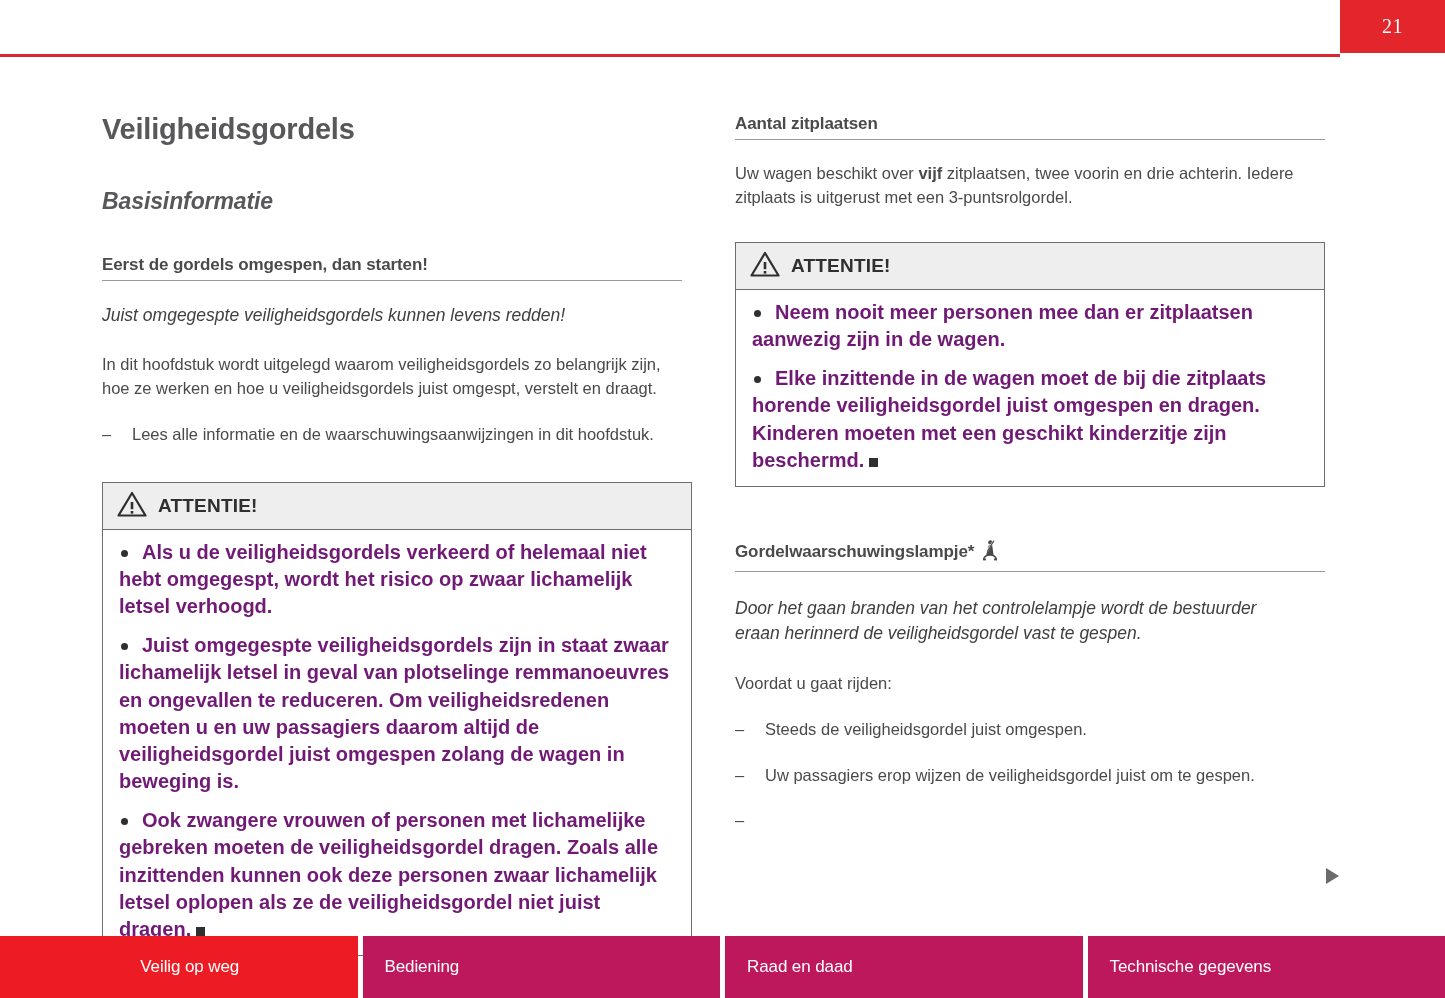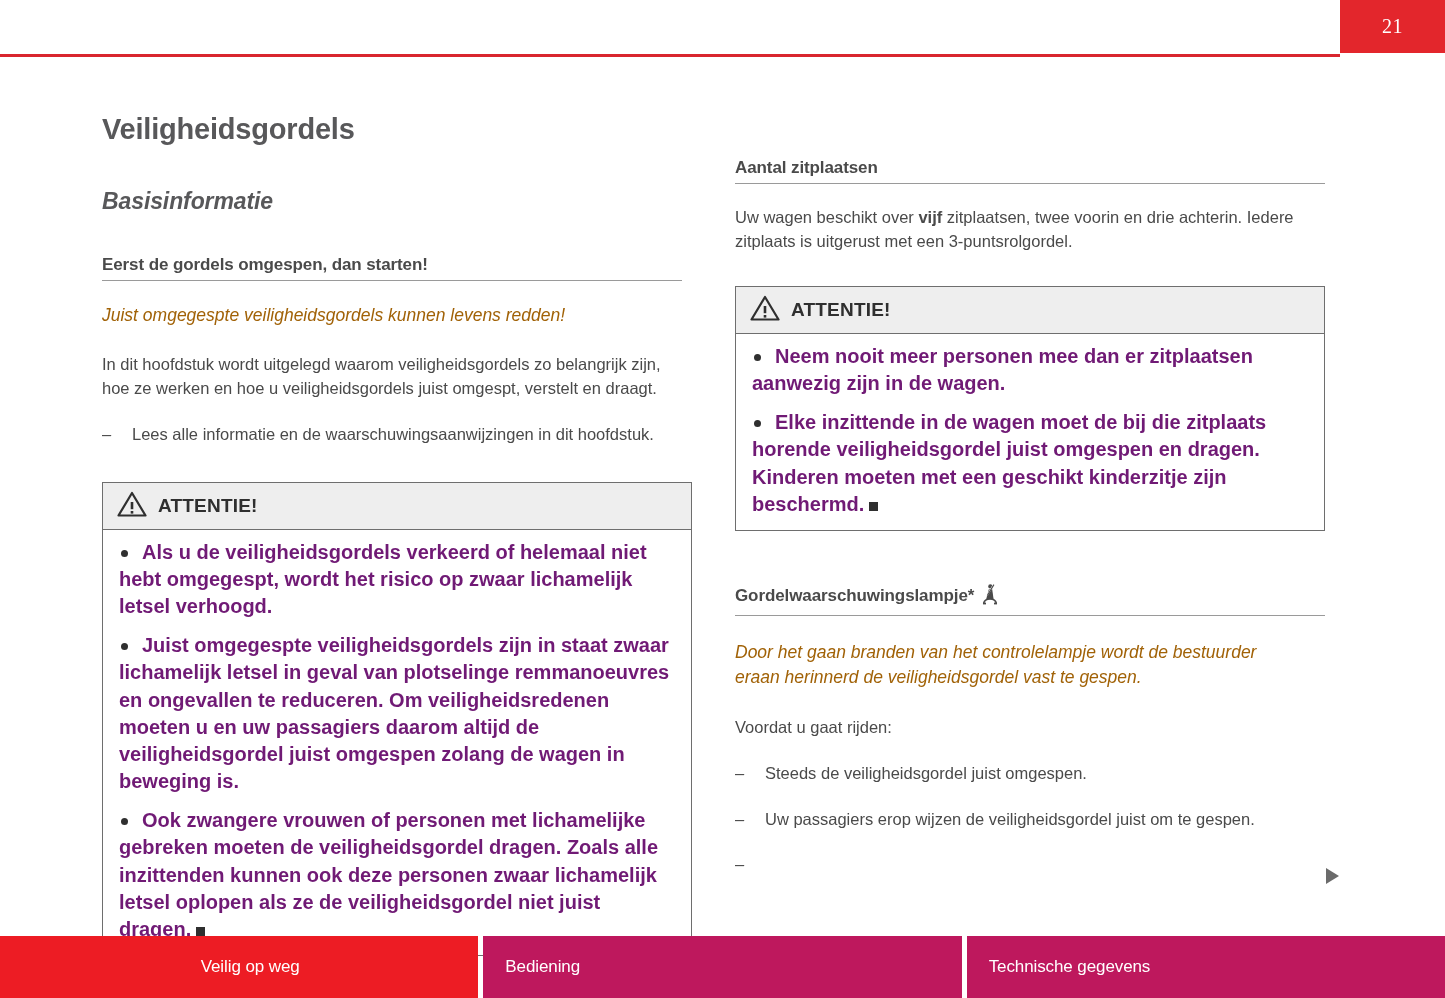--- a/index.html
+++ b/index.html
@@ -89,21 +89,21 @@
     letter-spacing: -0.1px;
   }
   .sub-title .belt-icon {
     display: inline-block;
     vertical-align: -4px;
     margin-left: 5px;
   }
   .lead-italic {
     font-size: 17.5px;
     font-style: italic;
-    color: #a16207;
+    color: #404040;
     line-height: 1.42;
     margin: 0;
   }
   p.body-text {
     font-size: 16.5px;
     line-height: 1.45;
     color: #4a4a4a;
     margin: 0;
   }
   .dash-list {
@@ -261,21 +261,21 @@
         <p class="warn-item">
           <span class="bullet"></span><span>Ook zwangere vrouwen of personen met lichamelijke gebreken moeten de veiligheidsgordel dragen. Zoals alle inzittenden kunnen ook deze personen zwaar lichamelijk letsel oplopen als ze de veiligheidsgordel niet juist dragen.</span><span class="endmark"></span>
         </p>
       </div>
     </div>
 
   </div>
 
   <div class="col col-right">
 
-    <h3 class="sub-title" style="margin-top:102px; width:590px;">Aantal zitplaatsen</h3>
+    <h3 class="sub-title" style="margin-top:58px; width:590px;">Aantal zitplaatsen</h3>
 
     <p class="body-text" style="margin-top:22px; width:590px;">
       <span>Uw wagen beschikt over </span><b>vijf</b><span> zitplaatsen, twee voorin en drie achterin. Iedere zitplaats is uitgerust met een 3-puntsrolgordel.</span>
     </p>
 
     <div class="warn-box" style="margin-top:32px; width:588px;">
       <div class="warn-head">
         <span>
           <svg width="30" height="26" viewBox="0 0 30 26" aria-hidden="true">
             <path d="M15 2 L28.5 24.5 L1.5 24.5 Z" fill="none" stroke="#2f2f2f" stroke-width="2.2" stroke-linejoin="round"></path>
@@ -334,15 +334,18 @@
 </div>
 
 <div class="footer">
   <div class="footer-tab active">
     <span>Veilig op weg</span>
   </div>
   <div class="footer-tab">
     <span>Bediening</span>
   </div>
   <div class="footer-tab">
+    <span>Raad en daad</span>
+  </div>
+  <div class="footer-tab">
     <span>Technische gegevens</span>
   </div>
 </div>
 
 </body></html>

